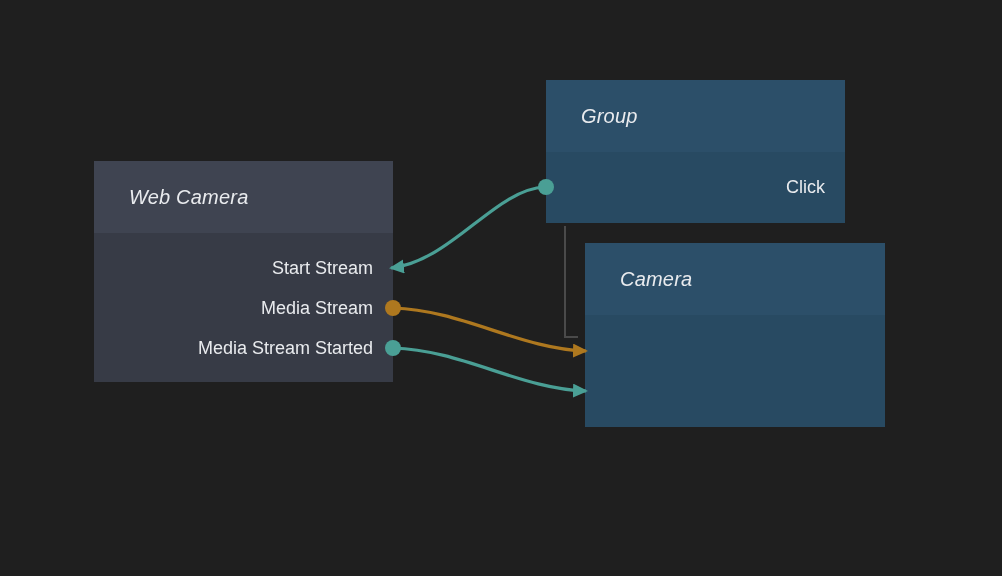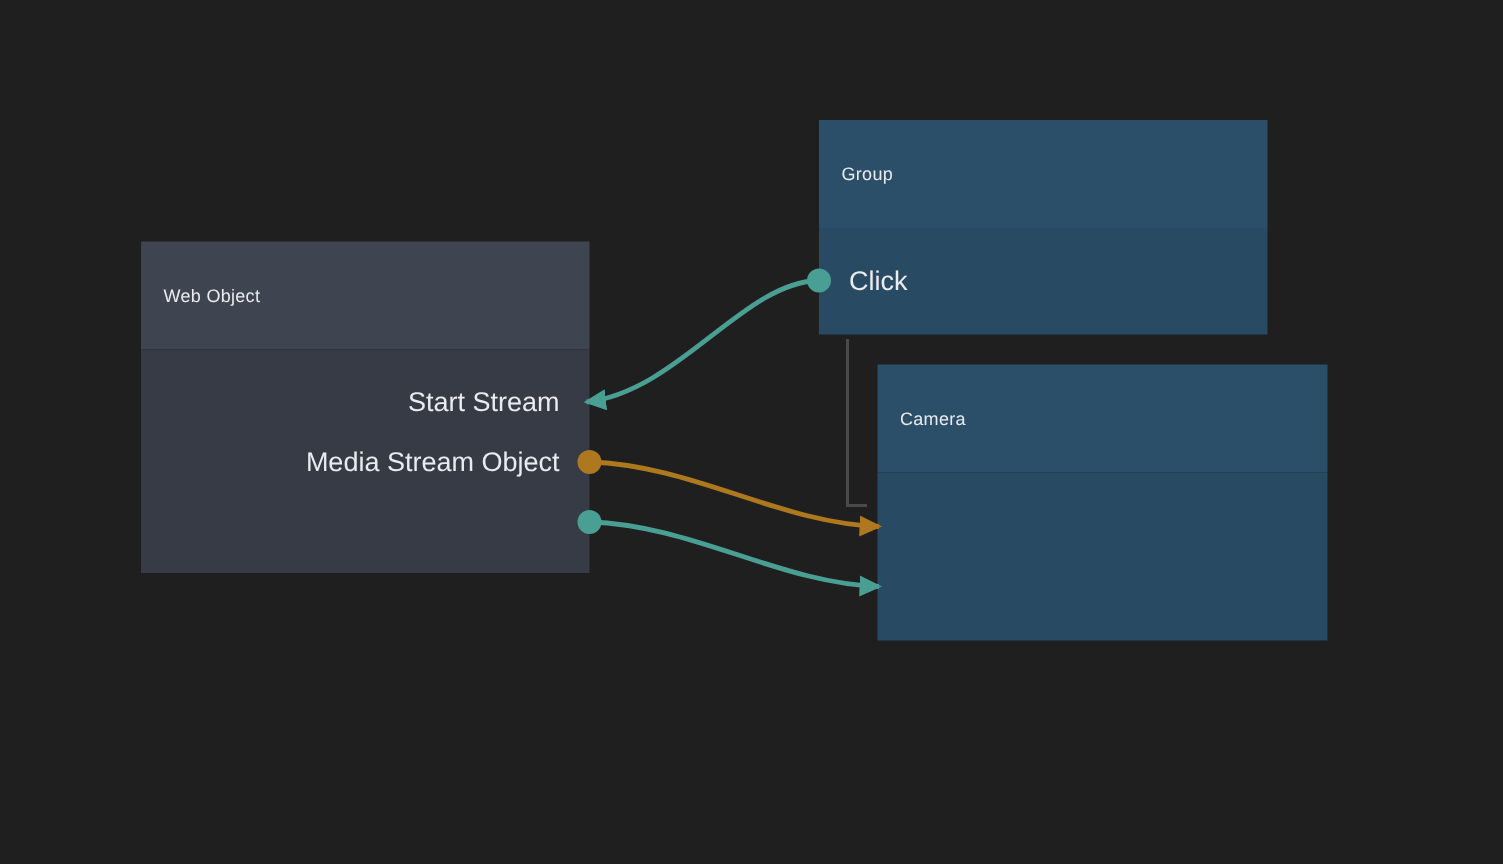--- a/index.html
+++ b/index.html
@@ -20,34 +20,36 @@
     position: absolute;
     display: flex;
     flex-direction: column;
     color: #e9ebee;
   }
   .node-header {
     height: 72px;
     flex: 0 0 72px;
     display: flex;
     align-items: center;
-    padding: 0 15px;
-    font-size: 12px;
+    padding: 0 35px;
+    font-size: 20px;
     letter-spacing: 0.2px;
+    font-style: italic;
   }
   .node-body {
     flex: 1 1 auto;
     padding-top: 15px;
   }
   .port-row {
     height: 40px;
     display: flex;
     align-items: center;
     padding: 0 20px;
     font-size: 18px;
+    justify-content: flex-end;
   }
   .port-row.align-right { justify-content: flex-end; }
   .node-dark .node-header { background: #3f4451; }
   .node-dark .node-body   { background: #373b46; text-align: right; }
   .node-blue .node-header { background: #2c4f69; }
   .node-blue .node-body   { background: #284a62; }
   .wires {
     position: absolute;
     left: 0; top: 0;
     width: 1002px;
@@ -56,28 +58,31 @@
     z-index: 10;
   }
 </style>
 </head>
 <body>
 
 <div class="canvas">
 
   <div class="node node-dark" style="left:94px; top:161px; width:299px; height:221px;">
     <div class="node-header">
-      <span>Web Object</span>
+      <span>Web Camera</span>
     </div>
     <div class="node-body">
       <div class="port-row align-right">
         <span>Start Stream</span>
       </div>
       <div class="port-row align-right">
-        <span>Media Stream Object</span>
+        <span>Media Stream</span>
+      </div>
+      <div class="port-row align-right">
+        <span>Media Stream Started</span>
       </div>
     </div>
   </div>
 
   <div class="node node-blue" style="left:546px; top:80px; width:299px; height:143px;">
     <div class="node-header">
       <span>Group</span>
     </div>
     <div class="node-body">
       <div class="port-row">

